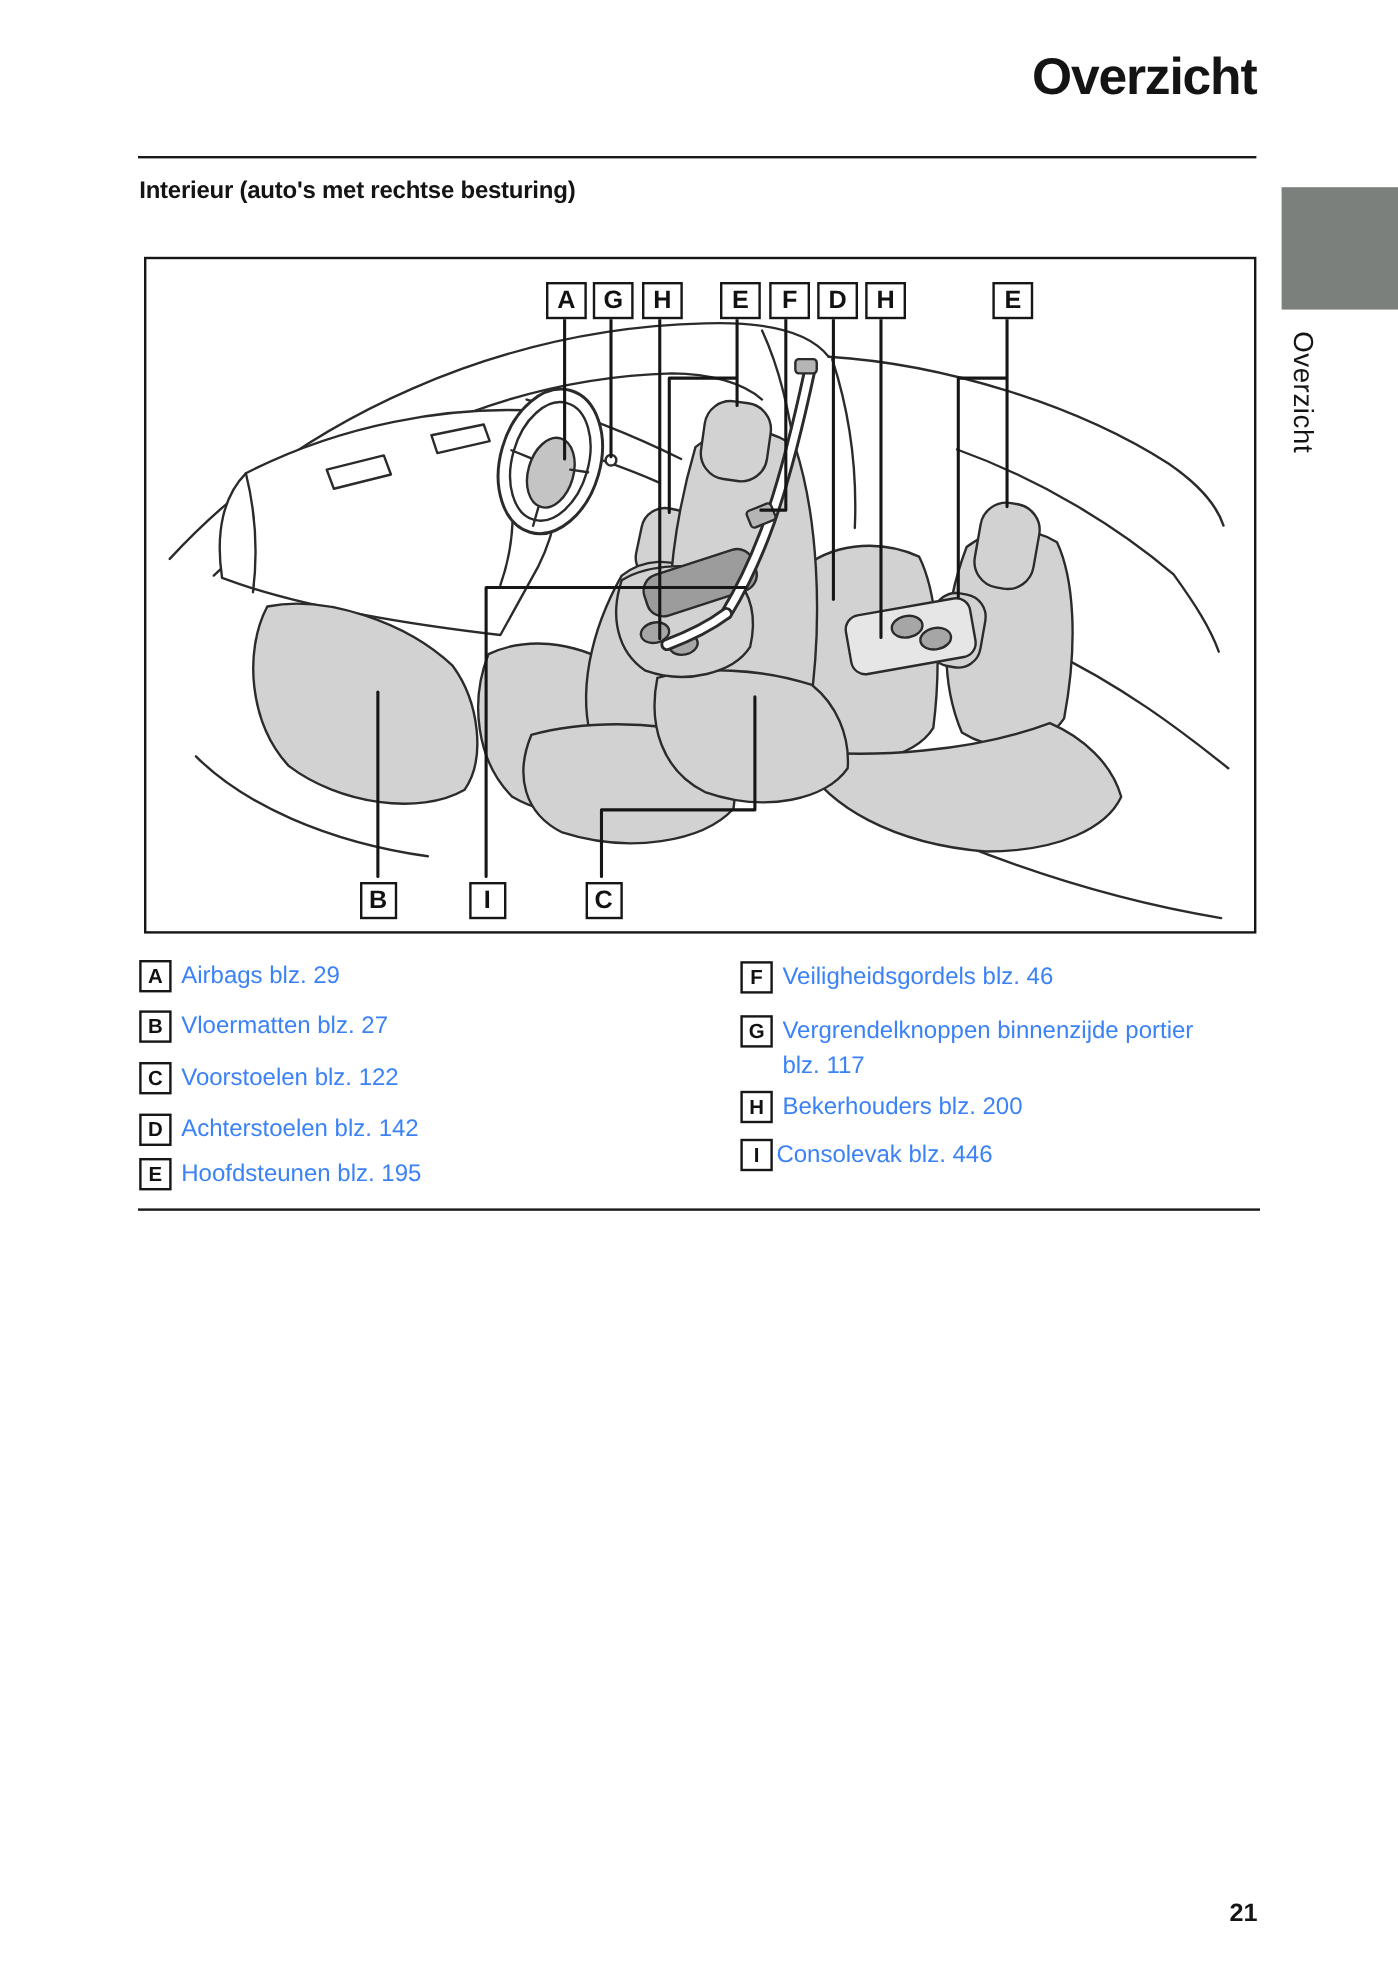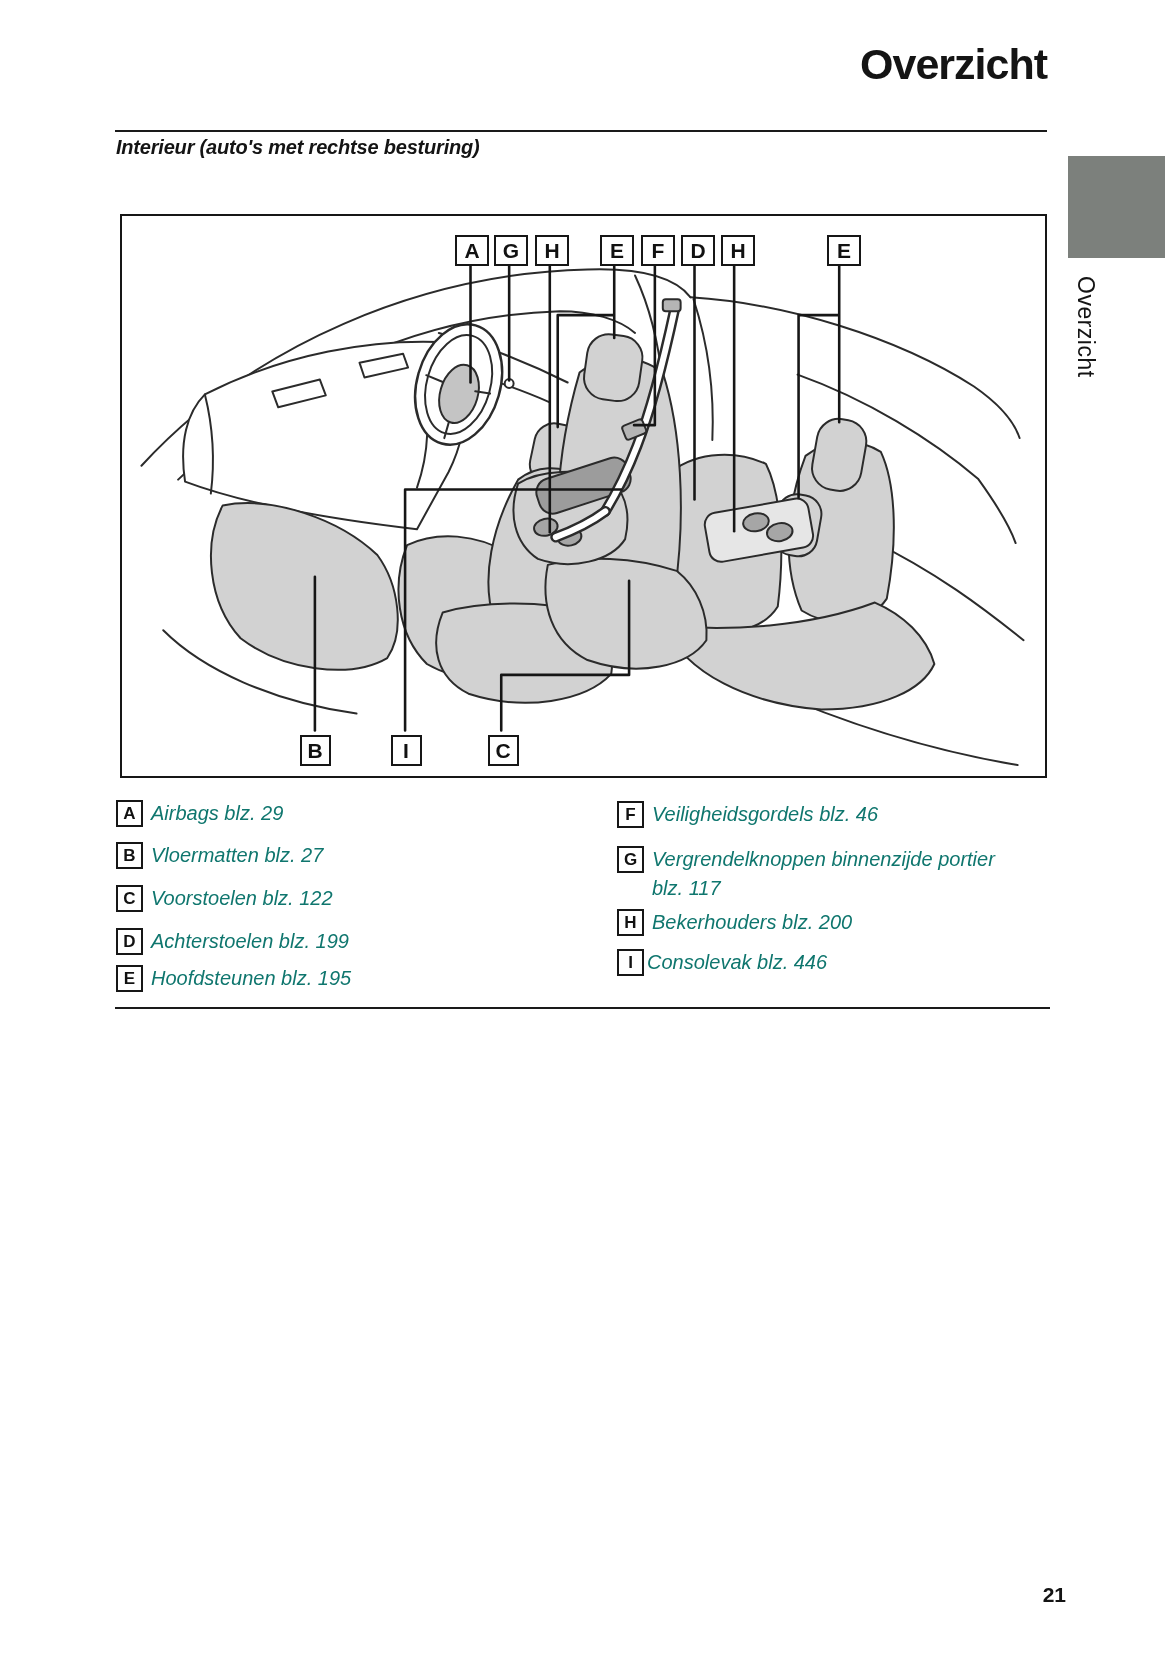--- a/index.html
+++ b/index.html
@@ -5,21 +5,21 @@
   html,body{margin:0;padding:0;}
   body{
     width:1165px;height:1653px;position:relative;background:#ffffff;
     font-family:"Liberation Sans", sans-serif;color:#141414;overflow:hidden;
   }
   .page-title{
     position:absolute;top:40px;right:118px;font-size:43px;font-weight:bold;
     letter-spacing:-1px;color:#141414;
   }
   .title-rule{position:absolute;left:115px;top:130px;width:932px;height:2px;background:#1a1a1a;}
-  .section-heading{position:absolute;left:116px;top:136px;font-size:20px;font-weight:bold;letter-spacing:-0.2px;font-style:italic;}
+  .section-heading{position:absolute;left:116px;top:148px;font-size:20px;font-weight:bold;letter-spacing:-0.2px;}
   .side-tab{position:absolute;left:1068px;top:156px;width:97px;height:102px;background:#7c807c;}
   .side-label{
     position:absolute;left:1072px;top:276px;font-size:23px;color:#141414;
     writing-mode:vertical-rl;letter-spacing:0.5px;
   }
   .diagram{
     position:absolute;left:120px;top:214px;width:927px;height:564px;
     border:2.5px solid #161616;box-sizing:border-box;background:#fff;
   }
   .diagram svg{position:absolute;left:0;top:0;width:922px;height:559px;}
@@ -29,23 +29,23 @@
     font-weight:bold;font-size:21px;line-height:1;color:#111;
   }
   .callout.top{top:19px;width:34px;height:31px;}
   .callout.bottom{top:519px;width:31px;height:31px;}
   .legend-row{position:absolute;display:flex;gap:8px;align-items:flex-start;}
   .legend-key{
     flex:0 0 auto;box-sizing:border-box;width:27px;height:27px;margin-top:1px;
     border:2.5px solid #161616;display:flex;align-items:center;justify-content:center;
     font-weight:bold;font-size:17px;color:#111;background:#fff;
   }
-  .legend-text{font-size:20px;line-height:29px;color:#0f766e;max-width:352px;font-style:italic;}
+  .legend-text{font-size:20px;line-height:29px;color:#3b82f6;max-width:352px;}
   .bottom-rule{position:absolute;left:115px;top:1007px;width:935px;height:2px;background:#1a1a1a;}
-  .page-number{position:absolute;right:99px;top:1583px;font-size:21px;font-weight:bold;}
+  .page-number{position:absolute;right:117px;top:1583px;font-size:21px;font-weight:bold;}
 </style>
 </head>
 <body>
 
 <div class="page-title">Overzicht</div>
 <div class="title-rule"></div>
 <div class="section-heading">Interieur (auto's met rechtse besturing)</div>
 
 <div class="side-tab"></div>
 <div class="side-label">Overzicht</div>
@@ -164,21 +164,21 @@
 <div class="legend-row" style="left:116px;top:841px;">
   <span class="legend-key">B</span>
   <span class="legend-text">Vloermatten blz. 27</span>
 </div>
 <div class="legend-row" style="left:116px;top:884px;">
   <span class="legend-key">C</span>
   <span class="legend-text">Voorstoelen blz. 122</span>
 </div>
 <div class="legend-row" style="left:116px;top:927px;">
   <span class="legend-key">D</span>
-  <span class="legend-text">Achterstoelen blz. 199</span>
+  <span class="legend-text">Achterstoelen blz. 142</span>
 </div>
 <div class="legend-row" style="left:116px;top:964px;">
   <span class="legend-key">E</span>
   <span class="legend-text">Hoofdsteunen blz. 195</span>
 </div>
 
 <div class="legend-row" style="left:617px;top:800px;">
   <span class="legend-key">F</span>
   <span class="legend-text">Veiligheidsgordels blz. 46</span>
 </div>

